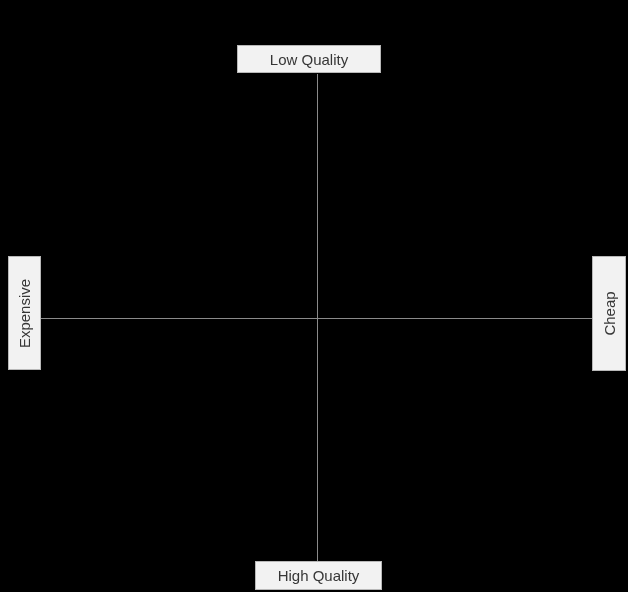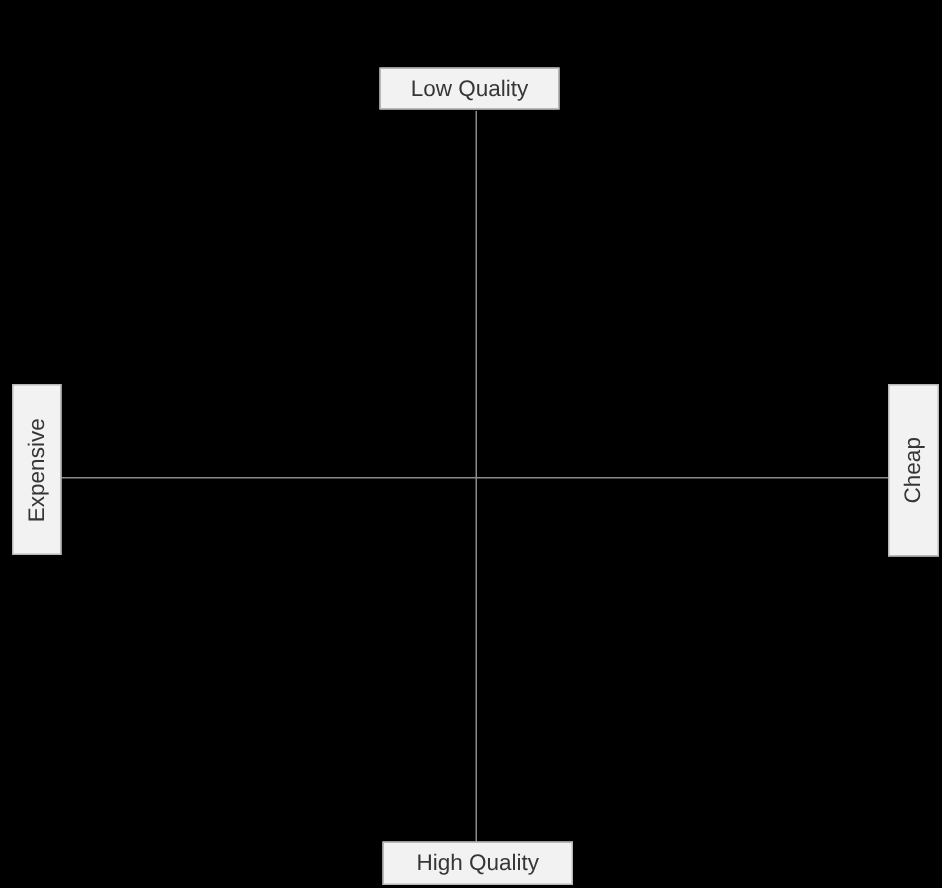--- a/index.html
+++ b/index.html
@@ -38,23 +38,23 @@
     border: 1px solid #b8b8b8;
     box-sizing: border-box;
     display: flex;
     align-items: center;
     justify-content: center;
     color: #363636;
     font-size: 15px;
     line-height: 1;
   }
   .label-box.top {
-    left: 253px;
+    left: 237px;
     top: 45px;
-    width: 120px;
+    width: 144px;
     height: 28px;
   }
   .label-box.bottom {
     left: 255px;
     top: 561px;
     width: 127px;
     height: 29px;
     align-items: center;
   }
   .label-box.left {

